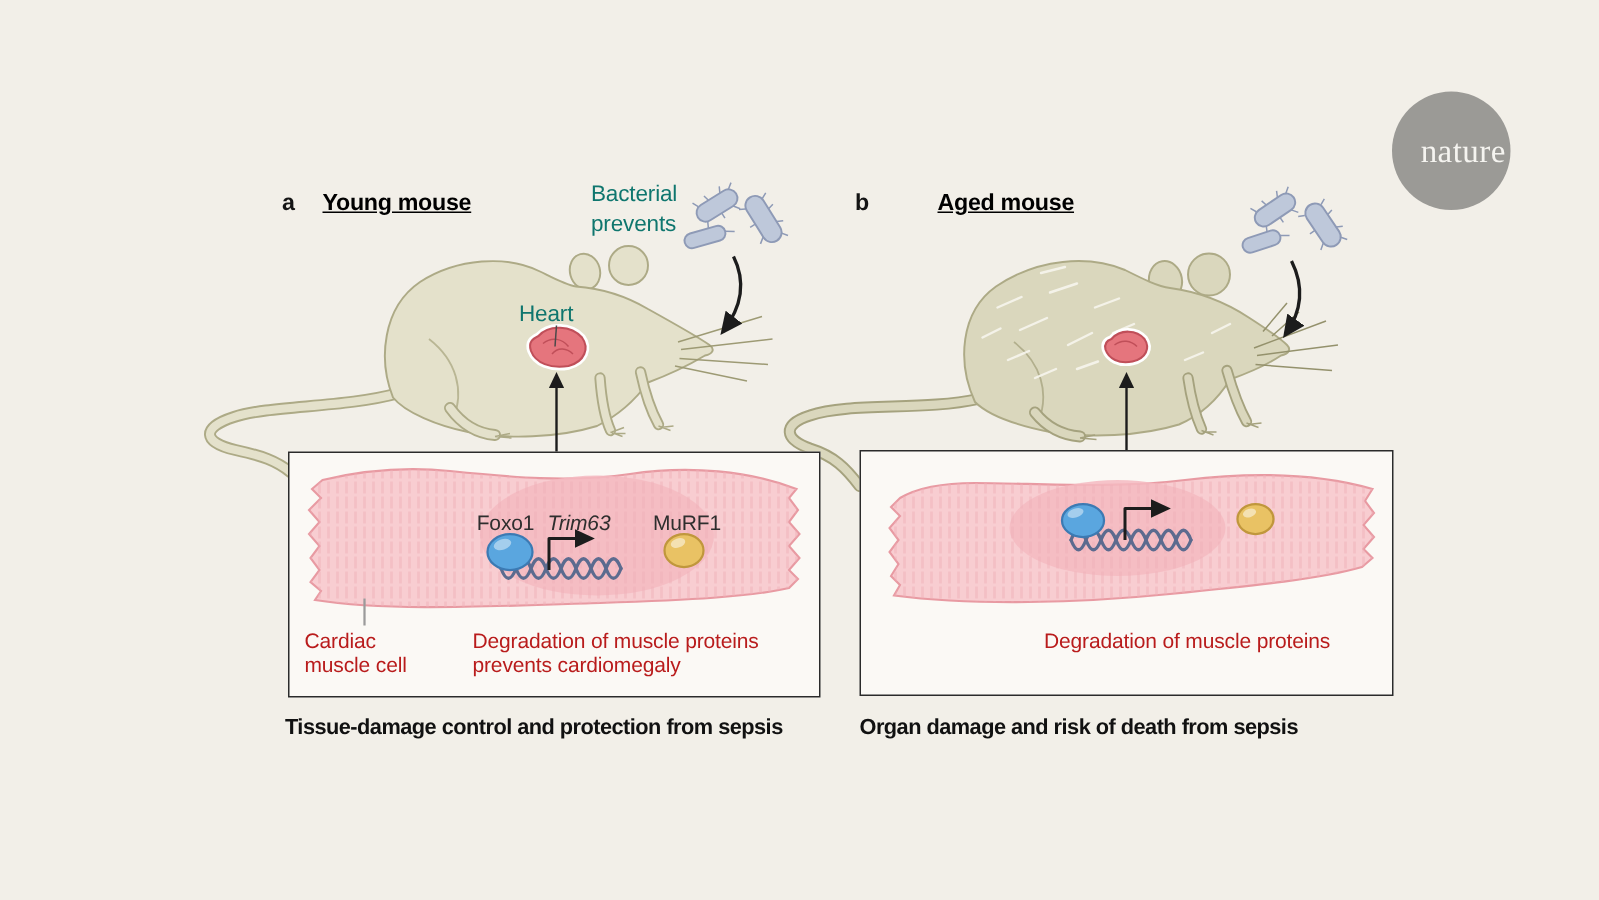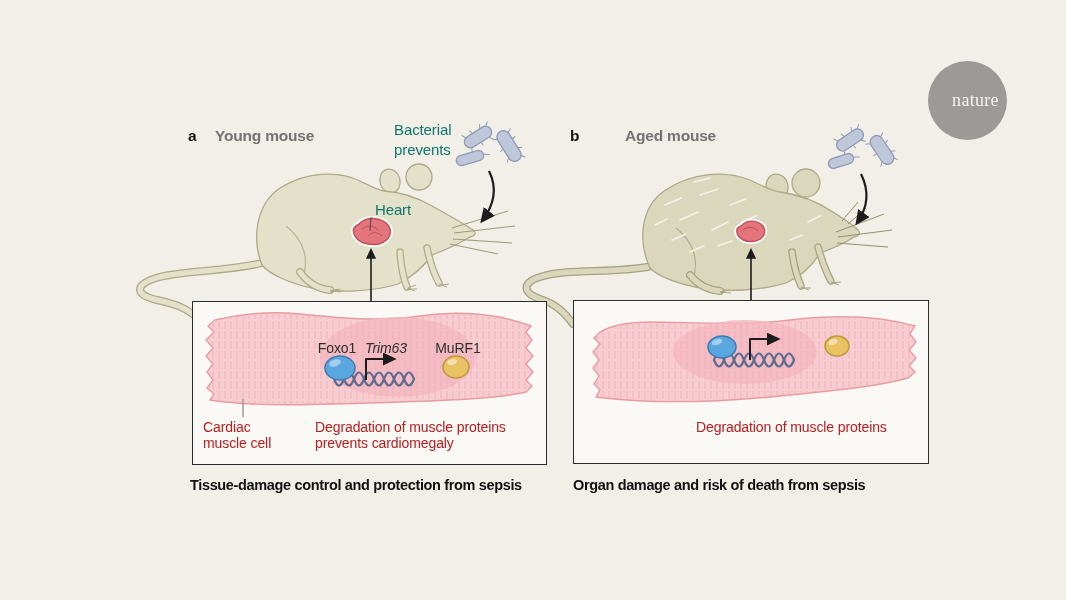--- a/index.html
+++ b/index.html
@@ -6,40 +6,40 @@
   #canvas{
     position:relative;width:1066px;height:600px;overflow:hidden;
     background:var(--c-background,#f2efe8);
     font-family:"Liberation Sans",sans-serif;
   }
   svg.layer{position:absolute;left:0;top:0;pointer-events:none;}
   .z1{z-index:1}.z3{z-index:3}
 
   .txt{position:absolute;z-index:4;color:#232323;white-space:nowrap;}
   .panel-label{font-size:15.5px;font-weight:bold;color:#141414;letter-spacing:-0.2px;}
-  .panel-title{font-size:15.5px;font-weight:bold;color:#737373;letter-spacing:-0.2px;}
+  .panel-title{font-size:15.5px;font-weight:bold;color:#000000;letter-spacing:-0.2px;text-decoration:underline;}
   .plain{font-size:15px;line-height:19.5px;color:#0f766e;letter-spacing:-0.1px;}
   .gene{font-size:14px;color:#2e2e2e;text-align:center;letter-spacing:-0.1px;}
   .italic{font-style:italic;}
   .desc{font-size:14px;line-height:15.5px;color:#b91c1c;letter-spacing:-0.1px;}
   .caption{font-size:14.5px;font-weight:bold;color:#111;letter-spacing:-0.35px;}
 
   .inset-box{
     position:absolute;z-index:2;
     background:var(--c-box_bg,#fbf9f5);
     border:1.5px solid var(--c-box_border,#2b2b2b);
     box-sizing:border-box;
   }
   #logo{
     position:absolute;z-index:4;left:928px;top:61px;width:79px;height:79px;
     border-radius:50%;background:var(--c-logo_circle,#9b9a96);
     display:flex;align-items:center;justify-content:center;
   }
   #logo span{
-    font-family:"Liberation Serif",serif;font-size:18px;color:#f5f4f0;letter-spacing:0.3px;margin-left:16px;
+    font-family:"Liberation Serif",serif;font-size:22px;color:#f5f4f0;letter-spacing:0.3px;margin-left:16px;
   }
   
   .f-young{fill:var(--c-mouse_young,#e4e1cb)}
   .f-aged{fill:var(--c-mouse_aged,#dad7bd)}
   .s-mouse{stroke:var(--c-mouse_outline,#adaa86);stroke-width:1.3;}
   .tail-out{stroke:var(--c-mouse_outline,#adaa86);}
   .f-heart{fill:var(--c-heart,#e5757d)}
   .s-heart{stroke:var(--c-heart_outline,#c04f59)}
   .f-cell{fill:var(--c-muscle_cell,#f8cdd1)}
   .s-cell{stroke:var(--c-muscle_outline,#e89aa2)}
@@ -251,21 +251,21 @@
   </svg>
 
   <div class="txt panel-label" style="left:188px;top:127px;">a</div>
   <div class="txt panel-title" style="left:215px;top:127px;">Young mouse</div>
 
   <div class="txt plain" style="left:394px;top:120px;">
     <div>Bacterial</div>
     <div>prevents</div>
   </div>
 
-  <div class="txt plain" style="left:346px;top:200px;width:50px;text-align:center;margin-left:22px;">Heart</div>
+  <div class="txt plain" style="left:346px;top:200px;width:50px;">Heart</div>
 
   <div class="txt panel-label" style="left:570px;top:127px;">b</div>
   <div class="txt panel-title" style="left:597px;top:127px;margin-left:28px;">Aged mouse</div>
 
   <div class="txt gene" style="left:308px;top:340px;width:58px;">Foxo1</div>
   <div class="txt gene italic" style="left:357px;top:340px;width:58px;">Trim63</div>
   <div class="txt gene" style="left:430px;top:340px;width:56px;">MuRF1</div>
 
   <div class="txt desc" style="left:203px;top:420px;">
     <div>Cardiac</div>

